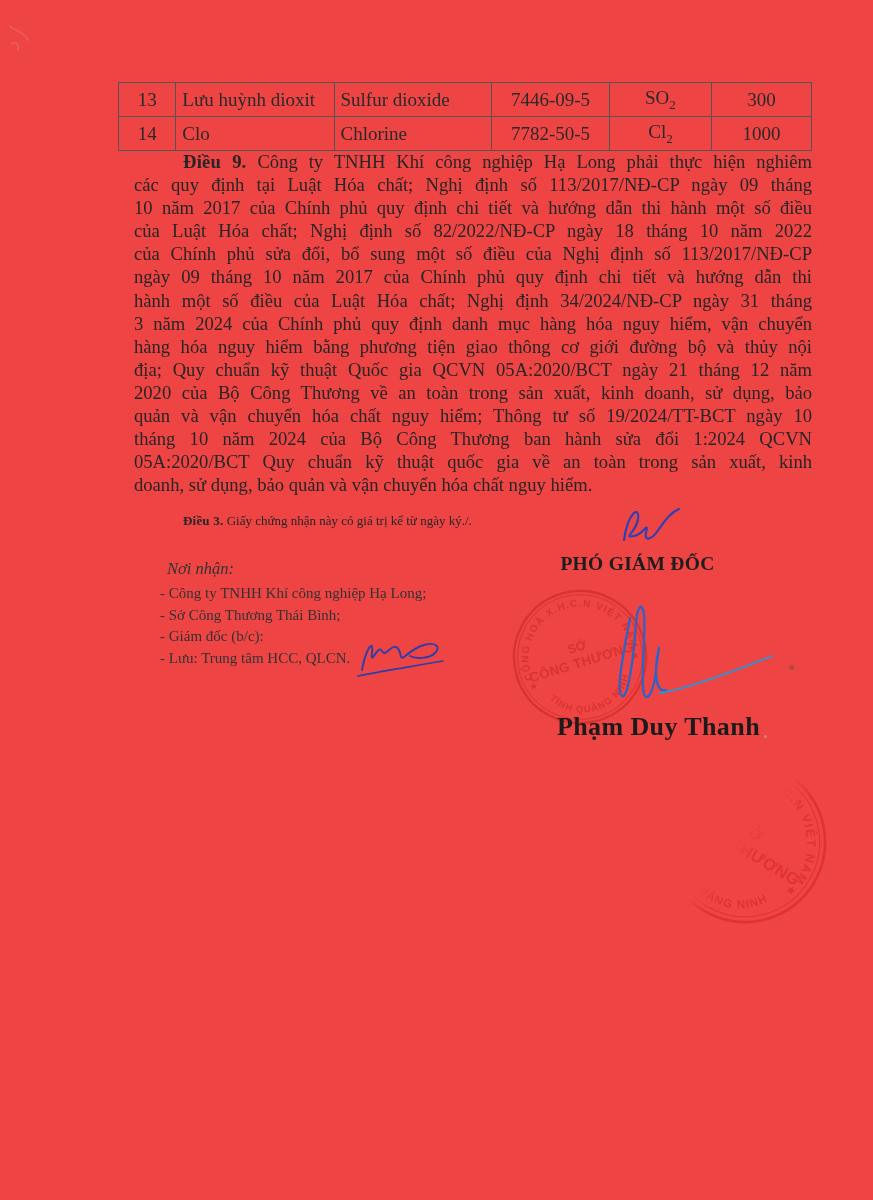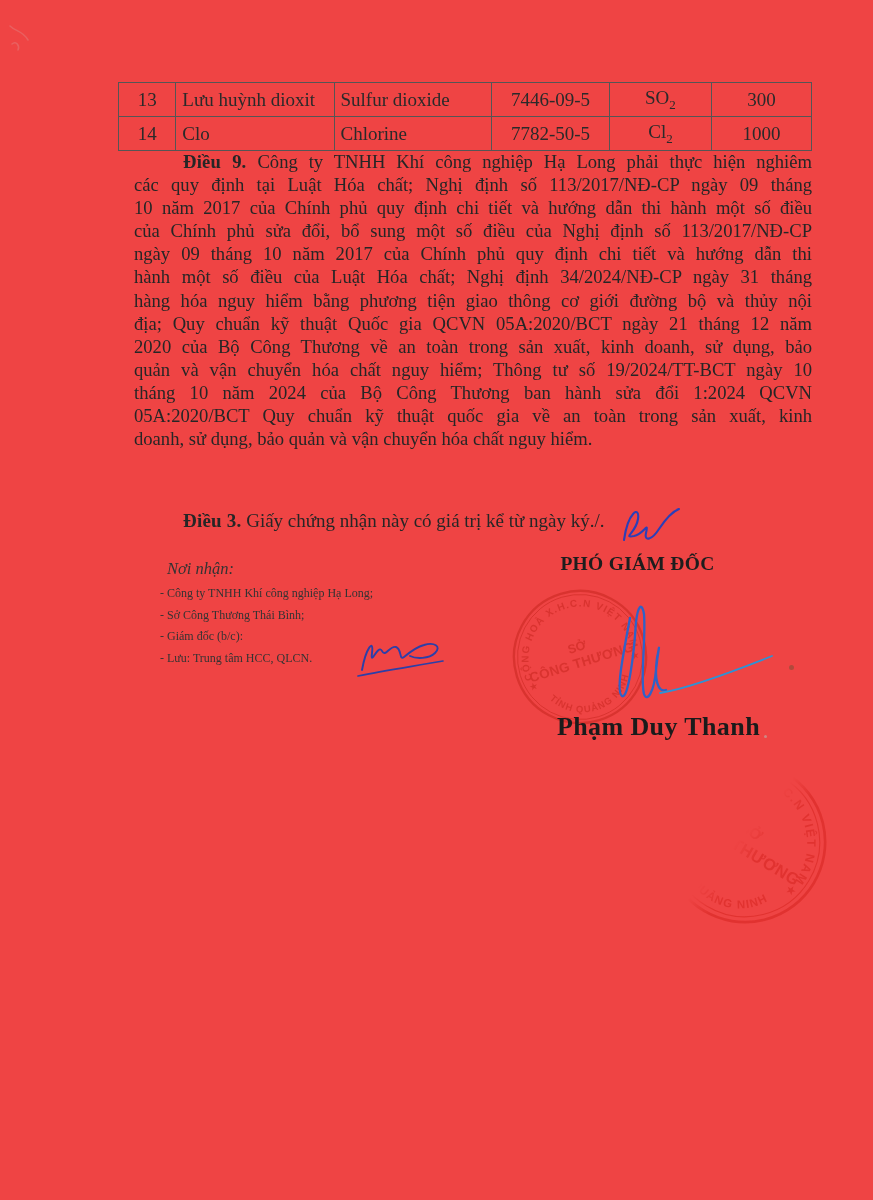--- a/index.html
+++ b/index.html
@@ -24,26 +24,26 @@
   .art2{
     position:absolute;left:134px;top:150px;width:678px;
     font-size:18.6px;line-height:23.1px;color:#262626;
   }
   .art2 .ln{text-align:justify;text-align-last:justify;height:23.1px;overflow:hidden;}
   .art2 .ln.first{padding-left:49px;width:629px;}
   .art2 .ln.last{text-align:left;text-align-last:left;}
   .art2 b, .art3 b{letter-spacing:.2px;}
   .art3{
     position:absolute;left:134px;top:509px;width:678px;
-    font-size:19px;line-height:23.1px;color:#262626;text-indent:49px;
+    font-size:13px;line-height:23.1px;color:#262626;text-indent:49px;
   }
   
   .recipients{position:absolute;left:167px;top:559px;width:330px;color:#333;}
   .recipients .head{font-weight:normal;font-style:italic;font-size:16.5px;margin-bottom:4px;}
-  .recipients .item{font-size:12px;line-height:21.7px;margin-left:-7px;}
+  .recipients .item{font-size:15px;line-height:21.7px;margin-left:-7px;}
   
   .signtitle{
     position:absolute;left:515px;top:551px;width:245px;text-align:center;
     font-weight:bold;font-size:19.5px;line-height:25px;color:#1d1d1d;letter-spacing:.3px;
   }
   .signername{
     position:absolute;left:515px;top:712px;width:245px;text-align:right;
     font-weight:bold;font-size:26px;color:#1b1b1b;letter-spacing:.4px;
   }
   
@@ -88,23 +88,25 @@
         <td class="c"><span>Cl</span><sub>2</sub></td>
         <td class="c">1000</td>
       </tr>
     </tbody>
   </table>
 
   <div class="art2">
     <div class="ln first"><b>Điều 9.</b> <span>Công ty TNHH Khí công nghiệp Hạ Long phải thực hiện nghiêm</span></div>
     <div class="ln">các quy định tại Luật Hóa chất; Nghị định số 113/2017/NĐ-CP ngày 09 tháng</div>
     <div class="ln">10 năm 2017 của Chính phủ quy định chi tiết và hướng dẫn thi hành một số điều</div>
+    <div class="ln">của Luật Hóa chất; Nghị định số 82/2022/NĐ-CP ngày 18 tháng 10 năm 2022</div>
     <div class="ln">của Chính phủ sửa đổi, bổ sung một số điều của Nghị định số 113/2017/NĐ-CP</div>
     <div class="ln">ngày 09 tháng 10 năm 2017 của Chính phủ quy định chi tiết và hướng dẫn thi</div>
     <div class="ln">hành một số điều của Luật Hóa chất; Nghị định 34/2024/NĐ-CP ngày 31 tháng</div>
+    <div class="ln">3 năm 2024 của Chính phủ quy định danh mục hàng hóa nguy hiểm, vận chuyển</div>
     <div class="ln">hàng hóa nguy hiểm bằng phương tiện giao thông cơ giới đường bộ và thủy nội</div>
     <div class="ln">địa; Quy chuẩn kỹ thuật Quốc gia QCVN 05A:2020/BCT ngày 21 tháng 12 năm</div>
     <div class="ln">2020 của Bộ Công Thương về an toàn trong sản xuất, kinh doanh, sử dụng, bảo</div>
     <div class="ln">quản và vận chuyển hóa chất nguy hiểm; Thông tư số 19/2024/TT-BCT ngày 10</div>
     <div class="ln">tháng 10 năm 2024 của Bộ Công Thương ban hành sửa đổi 1:2024 QCVN</div>
     <div class="ln">05A:2020/BCT Quy chuẩn kỹ thuật quốc gia về an toàn trong sản xuất, kinh</div>
     <div class="ln last">doanh, sử dụng, bảo quản và vận chuyển hóa chất nguy hiểm.</div>
   </div>
 
   <div class="art3">

